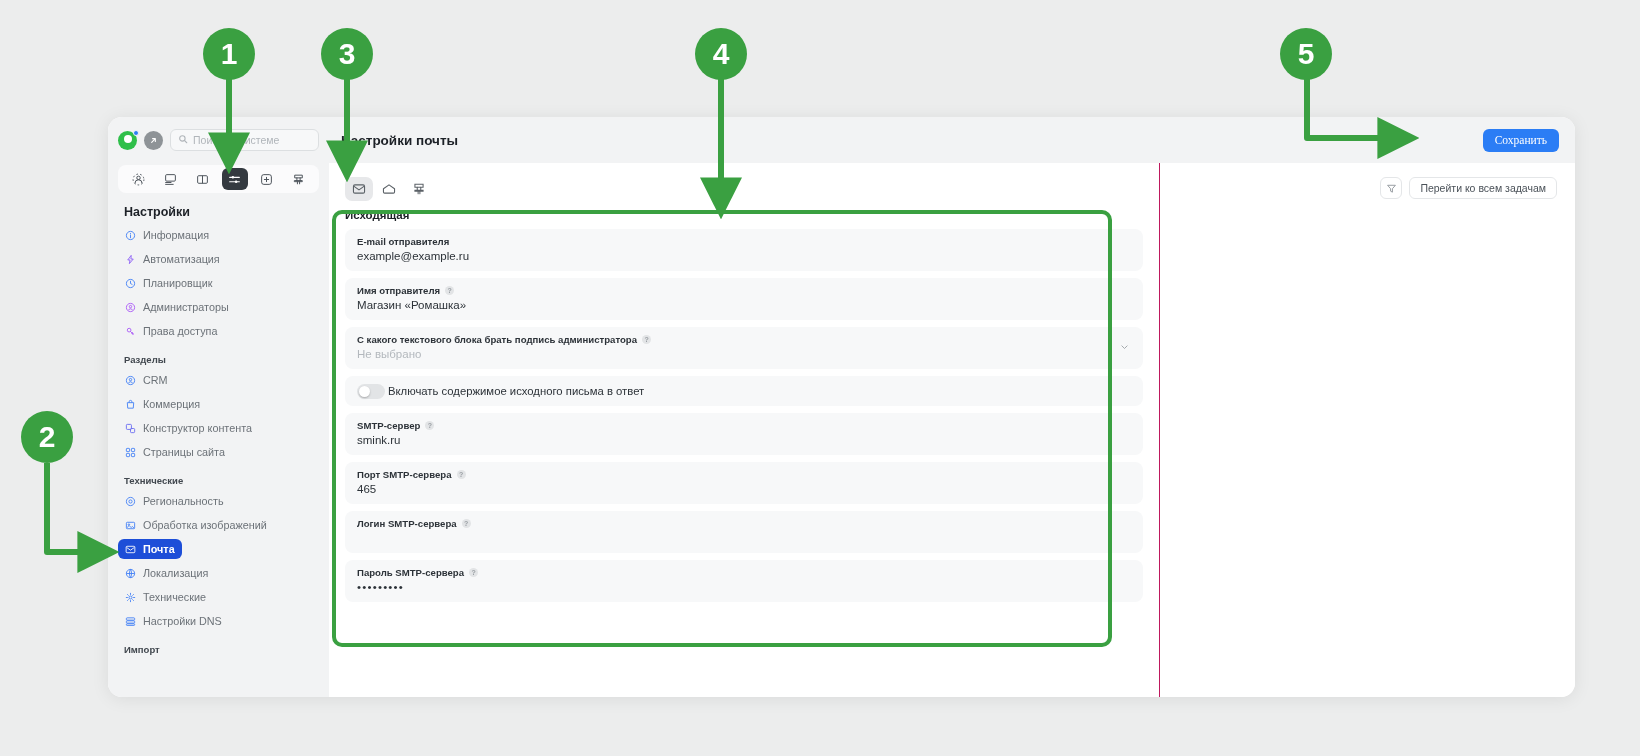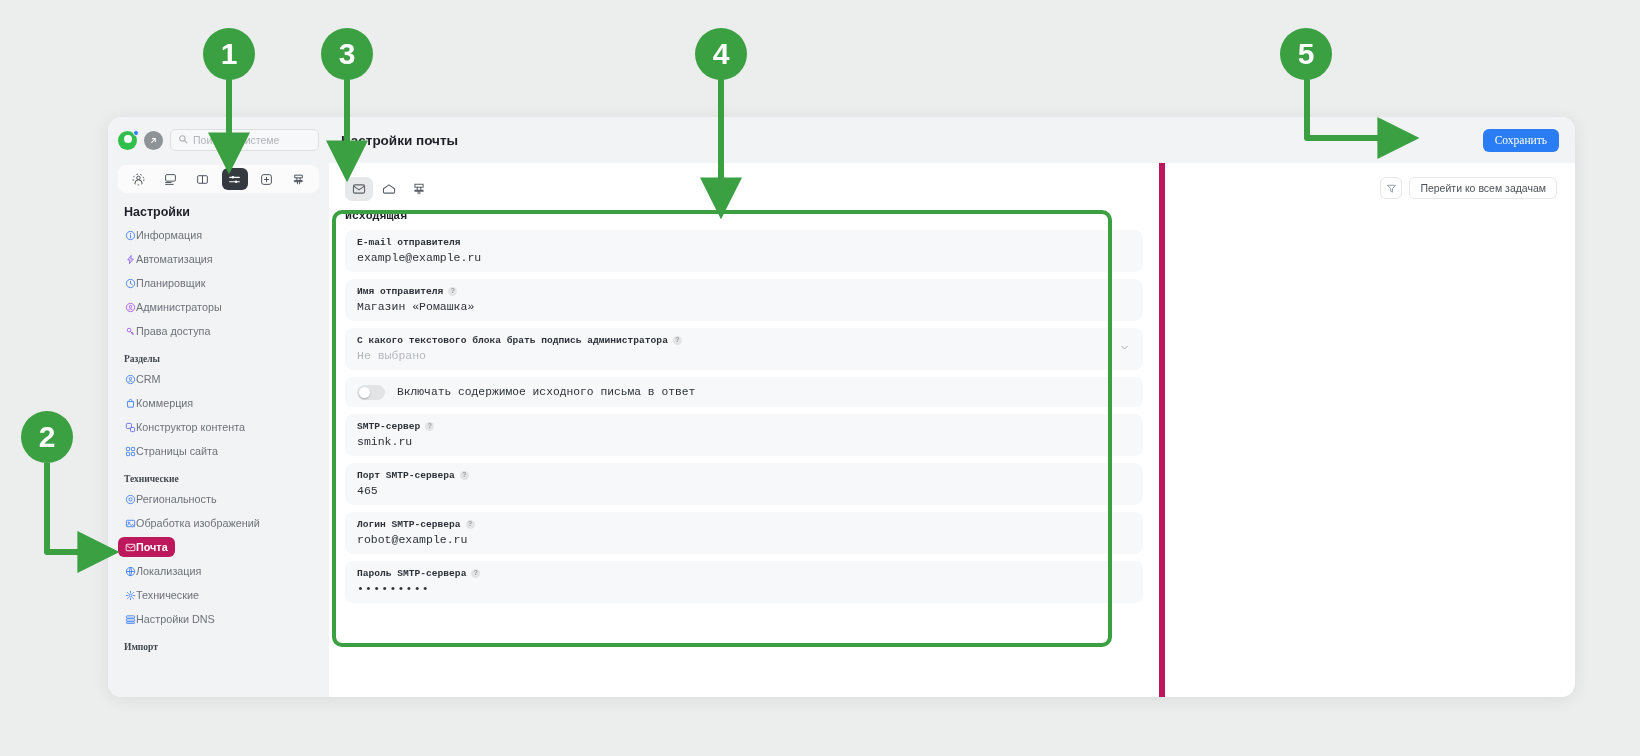--- a/index.html
+++ b/index.html
@@ -128,53 +128,51 @@
   .rail-btn svg { display:block; }
 
   #sidebar-scroll { flex:1; overflow:hidden; padding: 0 10px; }
   .sb-title {
     font-size: 12.5px; font-weight: 700; color: #1d2127;
     padding: 4px 6px 6px 6px;
   }
   .sb-group {
     font-size: 9.5px; font-weight: 700; color: #41474e;
     padding: 9px 6px 5px 6px;
-    font-family: Liberation Serif, serif;
   }
   .sb-item {
-    display: flex; align-items: center; 
+    display: flex; align-items: center; gap: 7px;
     height: 20px;
     padding: 0 7px;
     border-radius: 6px;
     margin-bottom: 4px;
     cursor: pointer;
     width: fit-content;
   }
   .sb-item .lbl { font-size: 10.8px; color: #6c7278; white-space: nowrap; }
   .sb-item .ico { width: 11px; height: 11px; flex:0 0 11px; display:flex; align-items:center; justify-content:center;}
   .sb-item .ico svg { display:block; }
-  .sb-item.active { background: #be185d; }
+  .sb-item.active { background: #1d4ed8; }
   .sb-item.active .lbl { color: #fff; font-weight: 600; }
   .sb-item.active .ico { color: #fff; }
 
   
   #main {
     flex: 1;
     background: #ffffff;
     display: flex;
     min-width: 0;
     position: relative;
   }
   #form-col {
     width: 830px;
     flex: 0 0 830px;
     padding: 14px 16px 0 16px;
     display: flex; flex-direction: column;
     min-height: 0;
-    font-family: Liberation Mono, monospace;
   }
   #tab-row { display: flex; gap: 2px; margin-bottom: 8px; }
   .tab-btn {
     width: 28px; height: 24px;
     border-radius: 7px;
     display:flex;align-items:center;justify-content:center;
     color:#5b6167; cursor:pointer;
   }
   .tab-btn.active { background: #e7e8ea; }
   #section-label {
@@ -201,40 +199,40 @@
     display:inline-flex;align-items:center;justify-content:center;
     line-height:1;
   }
   .field .fvalue { font-size: 11.5px; color:#2c3238; }
   .field .fvalue.muted { color:#b3b8bd; }
   .field.select .chev {
     position:absolute; right: 14px; top: 50%; transform: translateY(-50%);
     color:#9ba0a5; font-size: 9px;
   }
   .field.toggle {
-    display:flex; align-items:center; gap: 12px;
+    display:flex; align-items:center; gap: 3px;
     min-height: 30px; padding: 6px 12px;
   }
   .switch {
     width: 28px; height: 15px; border-radius: 10px;
     background: #e2e4e6; position: relative; flex: 0 0 28px;
     cursor: pointer;
   }
   .switch .knob {
     position:absolute; left: 2px; top: 2px;
     width: 11px; height: 11px; border-radius: 50%;
     background:#fff; box-shadow: 0 1px 2px rgba(0,0,0,.25);
   }
   .toggle .tlabel { font-size: 11.3px; color:#2c3238; }
   .pwd-dots { letter-spacing: 1.2px; font-size: 10px; color:#2c3238; }
 
   
   #right-col {
     flex: 1;
-    border-left: 6px solid #be185d;
+    border-left: 1px solid #be185d;
     padding: 14px 18px 0 18px;
     min-width: 0;
     display: flex; flex-direction: column;
   }
   #right-head { display:flex; justify-content:flex-end; align-items:center; gap: 7px; }
   #filter-btn {
     width: 22px; height: 22px; border:1px solid #e4e6e8; border-radius:6px;
     display:flex;align-items:center;justify-content:center; color:#8b9096; cursor:pointer;
   }
   #all-tasks-btn {
@@ -567,21 +565,20 @@
                 <span>Порт SMTP-сервера</span>
                 <span class="help">?</span>
               </div>
               <div class="fvalue">465</div>
             </div>
             <div class="field">
               <div class="flabel">
                 <span>Логин SMTP-сервера</span>
                 <span class="help">?</span>
               </div>
-              <div class="fvalue">robot@example.ru</div>
             </div>
             <div class="field">
               <div class="flabel">
                 <span>Пароль SMTP-сервера</span>
                 <span class="help">?</span>
               </div>
               <div class="fvalue pwd-dots">•••••••••</div>
             </div>
           </div>
       </div>

